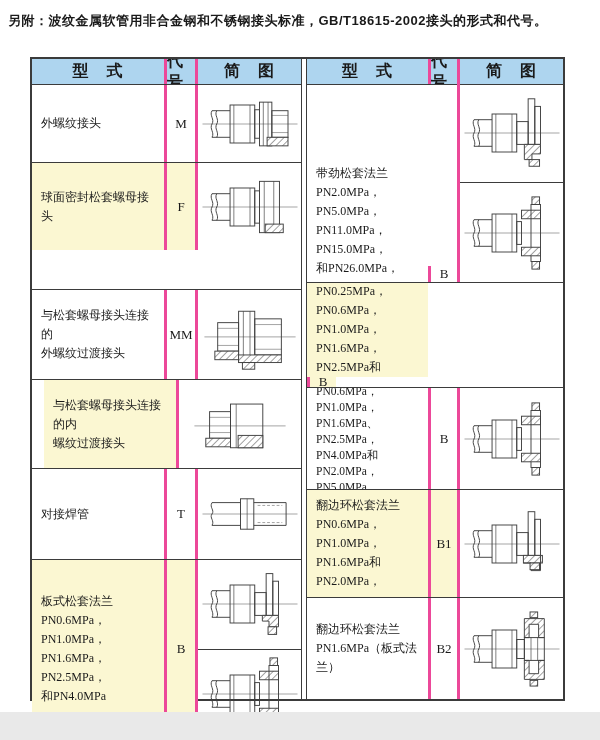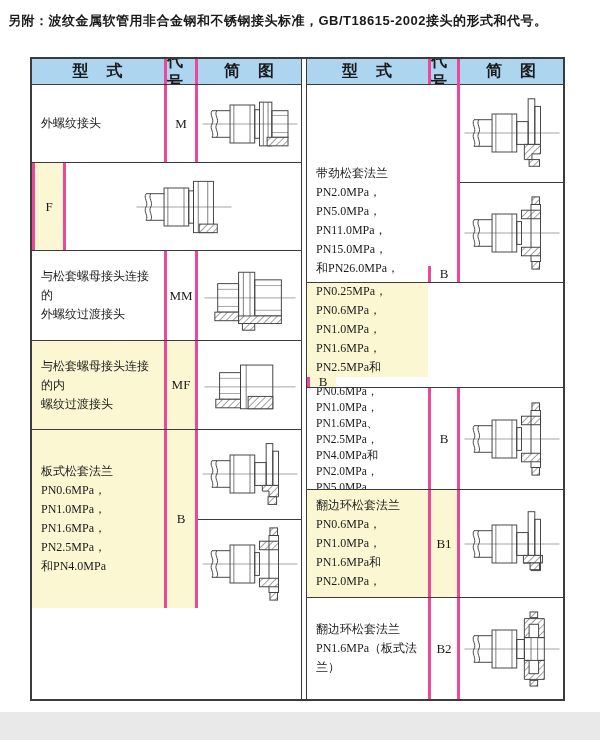--- a/index.html
+++ b/index.html
@@ -44,22 +44,22 @@
   .code{
     display:flex;align-items:center;justify-content:center;
     font-size:13px;
   }
   .hl{background:#fbf7d2;}
   .diag-cell{display:flex;align-items:center;justify-content:center;background:#fff;}
   .split{display:flex;flex-direction:column;padding:0;}
   .sub{display:flex;align-items:center;justify-content:center;box-sizing:border-box;}
   .subline{border-top:1px solid #3b3b3b;}
   svg.diag{width:100px;height:76px;display:block;}
-  .h25{height:25px;}.h78{height:78px;}.h88{height:88px;}.h90{height:90px;}
-  .h89{height:89px;}.h91{height:91px;}.h179{height:179px;}
+  .h25{height:25px;}.h78{height:78px;}.h88{height:88px;}.h90{height:90px;margin-top:39px;}
+  .h89{height:89px;padding-left:12px;}.h91{height:91px;}.h179{height:179px;}
   .h198{height:198px;align-items:flex-end;}.h105{height:105px;flex-direction:column;}.h102{height:102px;}.h108{height:108px;}
   .footer-strip{position:absolute;left:0;top:712px;width:600px;height:28px;background:#e9e9e9;}
   .hidden-defs{position:absolute;width:0;height:0;}
 </style>
 </head>
 <body>
 
 <svg class="hidden-defs" aria-hidden="true">
   <defs>
     <pattern id="hp" width="5" height="5" patternUnits="userSpaceOnUse" patternTransform="rotate(45)">
@@ -99,20 +99,21 @@
             <line x1="71" y1="17" x2="71" y2="63" stroke="#3f3f3f" stroke-width="0.7"></line>
             <rect x="75" y="26" width="17" height="28" fill="none" stroke="#3f3f3f" stroke-width="1"></rect>
             <line x1="75" y1="31" x2="92" y2="31" stroke="#3f3f3f" stroke-width="0.5"></line>
             <line x1="75" y1="49" x2="92" y2="49" stroke="#3f3f3f" stroke-width="0.5"></line>
             <rect x="70" y="54" width="22" height="9" fill="url(#hp)" stroke="#3f3f3f" stroke-width="1"></rect>
           </svg>
       </div>
     </div>
 
     <div class="row h88">
+      <div class="cell c-type type hl">球面密封松套螺母接头</div>
       <div class="cell c-code code hl">F</div>
       <div class="cell c-diag diag-cell">
         <svg class="diag" viewBox="0 0 104 80">
             <line x1="2" y1="40" x2="102" y2="40" stroke="#3f3f3f" stroke-width="0.5"></line>
             <path d="M12,26 H31" fill="none" stroke="#3f3f3f" stroke-width="1"></path>
             <path d="M12,54 H31" fill="none" stroke="#3f3f3f" stroke-width="1"></path>
             <path d="M12,26 C9,31 15,35 12,40 C9,45 15,49 12,54" fill="none" stroke="#3f3f3f" stroke-width="1"></path>
             <path d="M17,26 C14,31 20,35 17,40 C14,45 20,49 17,54" fill="none" stroke="#3f3f3f" stroke-width="1"></path>
             <rect x="31" y="20" width="26" height="40" fill="none" stroke="#3f3f3f" stroke-width="1"></rect>
             <line x1="35" y1="20" x2="35" y2="60" stroke="#3f3f3f" stroke-width="0.7"></line>
@@ -145,35 +146,53 @@
             <rect x="15" y="57" width="25" height="9" fill="url(#hp)" stroke="#3f3f3f" stroke-width="1"></rect>
             <rect x="40" y="61" width="45" height="8" fill="url(#hp)" stroke="#3f3f3f" stroke-width="1"></rect>
             <rect x="44" y="69" width="13" height="7" fill="url(#hp)" stroke="#3f3f3f" stroke-width="1"></rect>
           </svg>
       </div>
     </div>
 
     <div class="row h89">
       <div class="cell c-type type hl">与松套螺母接头连接的内
 螺纹过渡接头</div>
-      <div class="cell c-code code hl">MF</div>
       <div class="cell c-diag diag-cell">
         <svg class="diag" viewBox="0 0 104 80">
             <line x1="4" y1="42" x2="100" y2="42" stroke="#3f3f3f" stroke-width="0.5"></line>
             <rect x="20" y="27" width="22" height="28" fill="none" stroke="#3f3f3f" stroke-width="1"></rect>
             <line x1="20" y1="33" x2="42" y2="33" stroke="#3f3f3f" stroke-width="0.5"></line>
             <line x1="20" y1="49" x2="42" y2="49" stroke="#3f3f3f" stroke-width="0.5"></line>
             <rect x="42" y="19" width="34" height="46" fill="none" stroke="#3f3f3f" stroke-width="1"></rect>
             <line x1="48" y1="19" x2="48" y2="65" stroke="#3f3f3f" stroke-width="0.7"></line>
             <rect x="16" y="55" width="26" height="9" fill="url(#hp)" stroke="#3f3f3f" stroke-width="1"></rect>
             <rect x="50" y="52" width="26" height="13" fill="url(#hp)" stroke="#3f3f3f" stroke-width="1"></rect>
           </svg>
       </div>
     </div>
 
+    <div class="row h91">
+      <div class="cell c-type type">对接焊管</div>
+      <div class="cell c-code code">T</div>
+      <div class="cell c-diag diag-cell">
+        <svg class="diag" viewBox="0 0 104 80">
+            <line x1="2" y1="40" x2="102" y2="40" stroke="#3f3f3f" stroke-width="0.5"></line>
+            <path d="M12,28 H42" fill="none" stroke="#3f3f3f" stroke-width="1"></path>
+            <path d="M12,52 H42" fill="none" stroke="#3f3f3f" stroke-width="1"></path>
+            <path d="M12,28 C9,33 15,36 12,40 C9,44 15,47 12,52" fill="none" stroke="#3f3f3f" stroke-width="1"></path>
+            <rect x="42" y="24" width="14" height="32" fill="none" stroke="#3f3f3f" stroke-width="1"></rect>
+            <line x1="49" y1="24" x2="49" y2="56" stroke="#3f3f3f" stroke-width="0.7"></line>
+            <path d="M56,28 H90" fill="none" stroke="#3f3f3f" stroke-width="1"></path>
+            <path d="M56,52 H90" fill="none" stroke="#3f3f3f" stroke-width="1"></path>
+            <line x1="90" y1="28" x2="90" y2="52" stroke="#3f3f3f" stroke-width="1"></line>
+            <line x1="60" y1="31" x2="86" y2="31" stroke="#3f3f3f" stroke-width="0.5" stroke-dasharray="3,2"></line>
+            <line x1="60" y1="49" x2="86" y2="49" stroke="#3f3f3f" stroke-width="0.5" stroke-dasharray="3,2"></line>
+          </svg>
+      </div>
+    </div>
 
     <div class="row h179">
       <div class="cell c-type type hl">板式松套法兰
 PN0.6MPa，PN1.0MPa，
 PN1.6MPa，PN2.5MPa，
 和PN4.0MPa</div>
       <div class="cell c-code code hl">B</div>
       <div class="cell c-diag split">
         <div class="sub" style="height:89px">
           <svg class="diag" viewBox="0 0 104 80">

